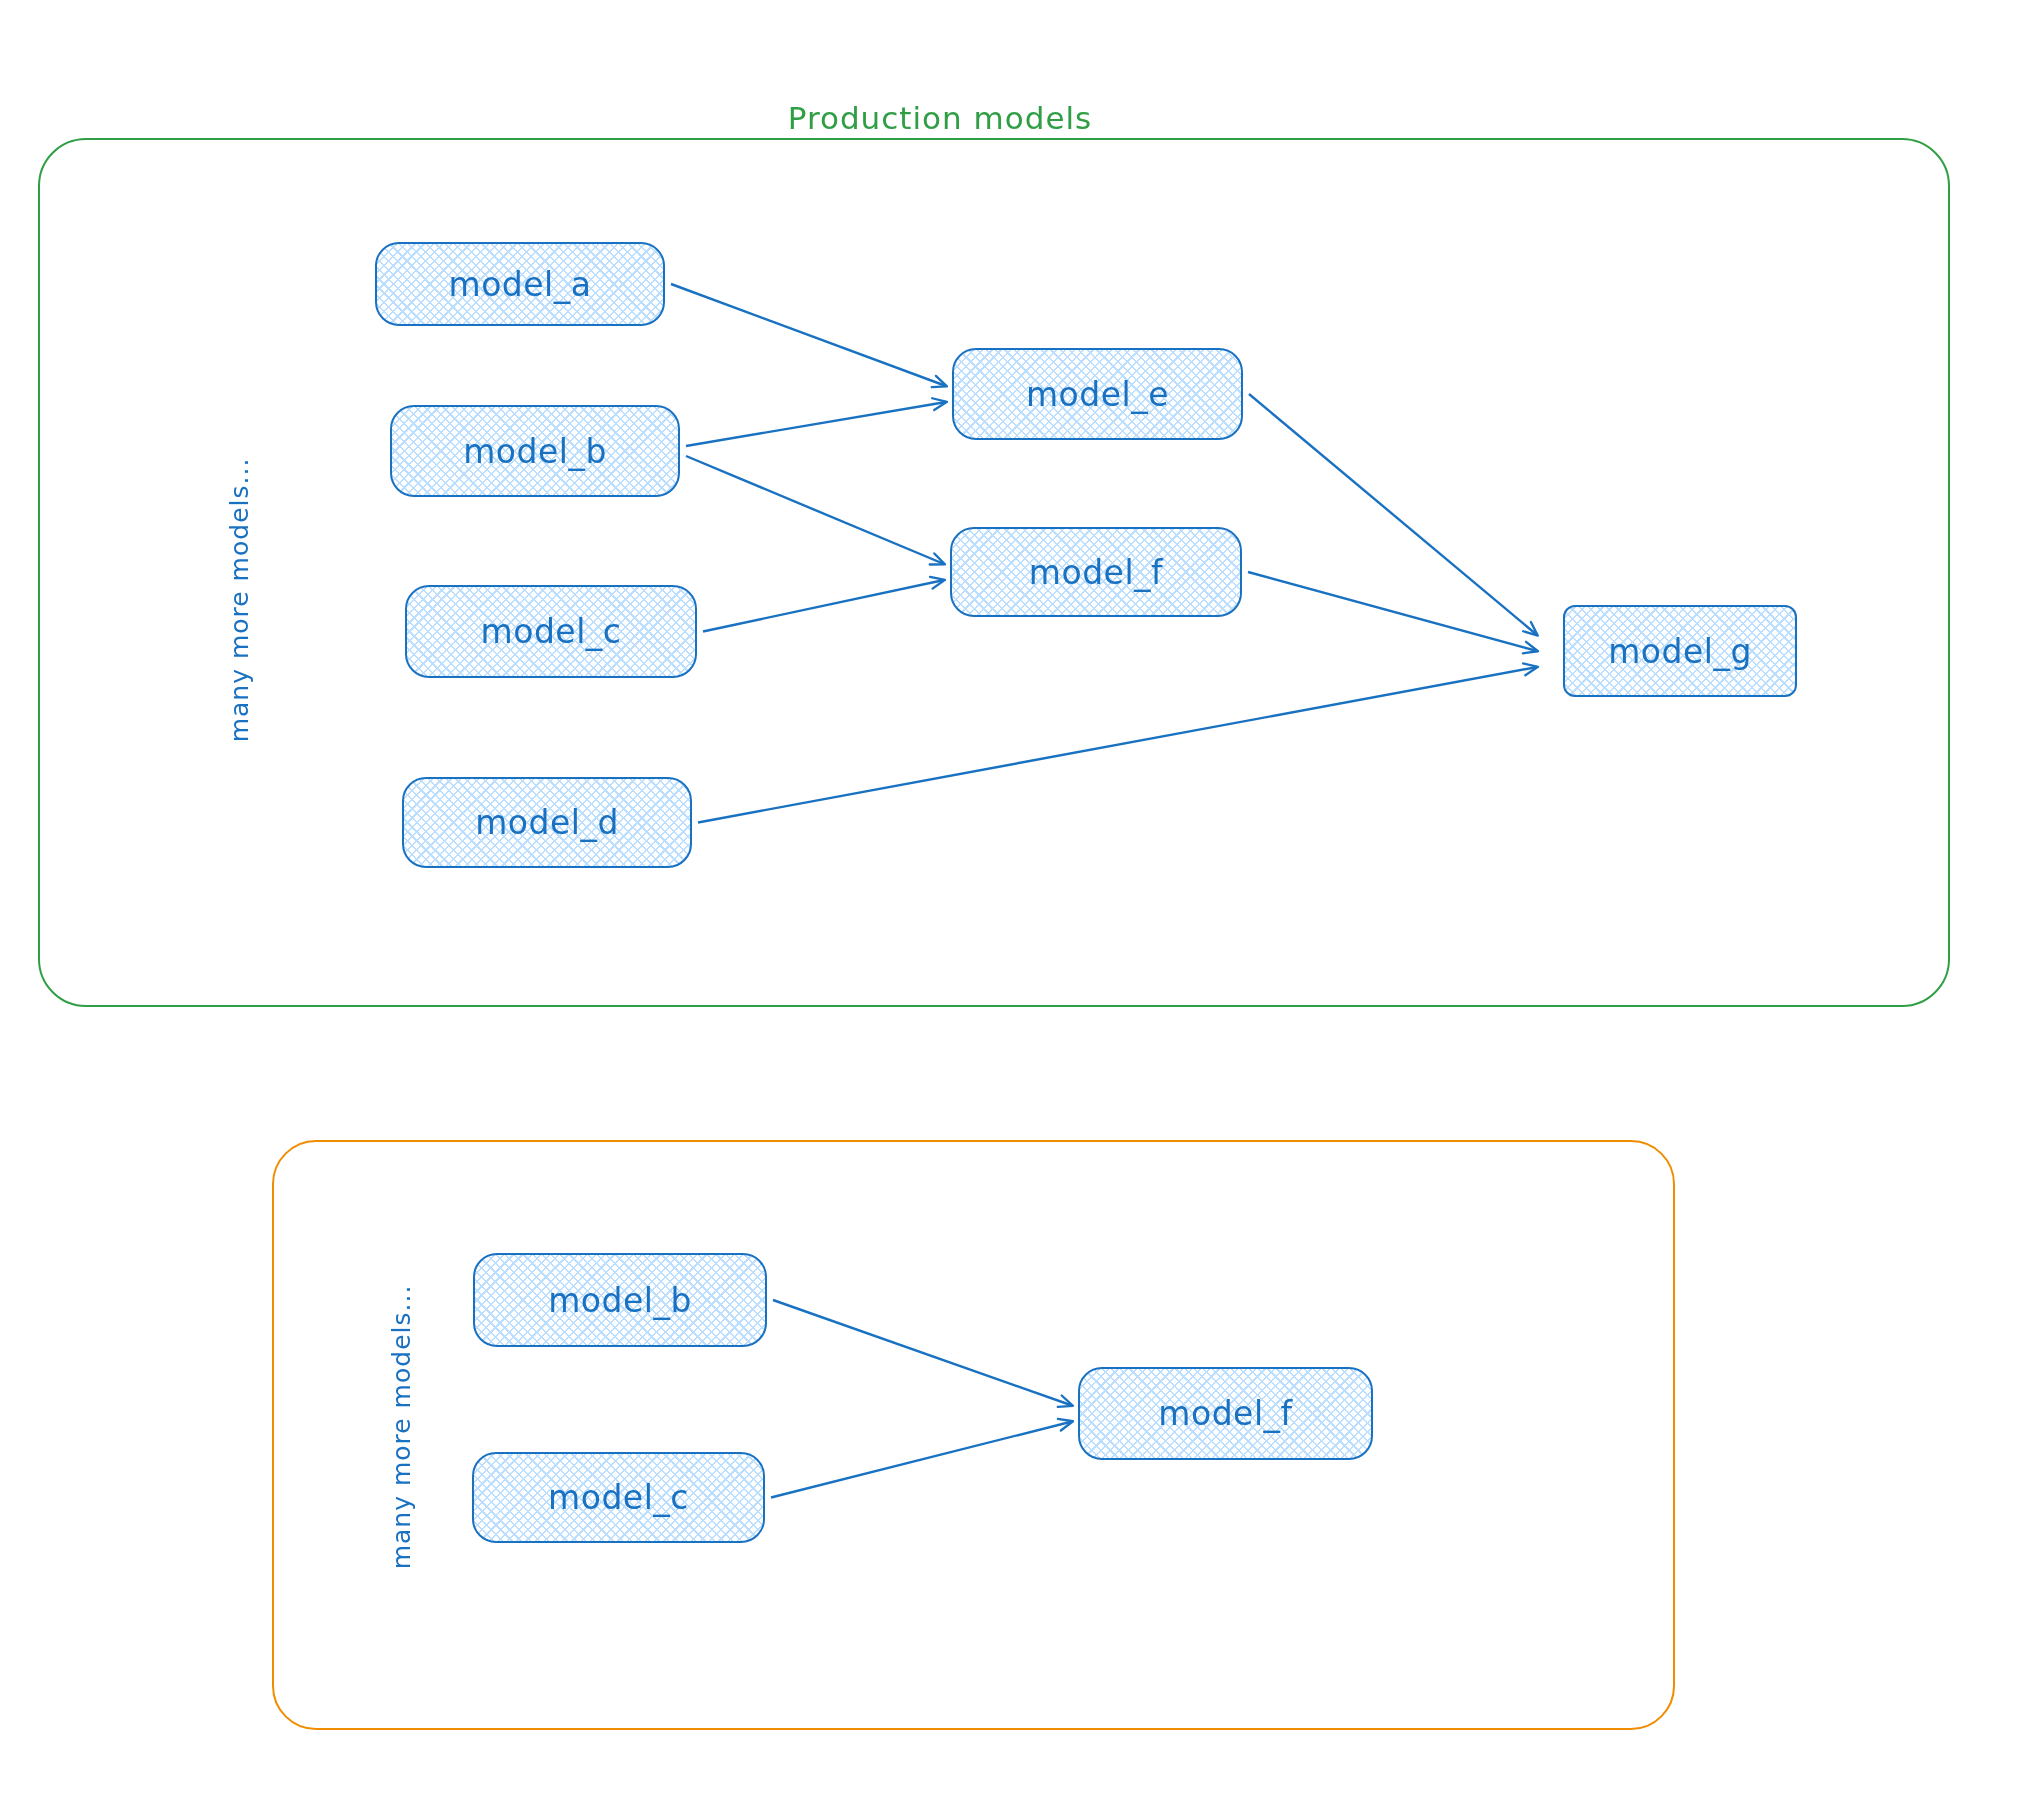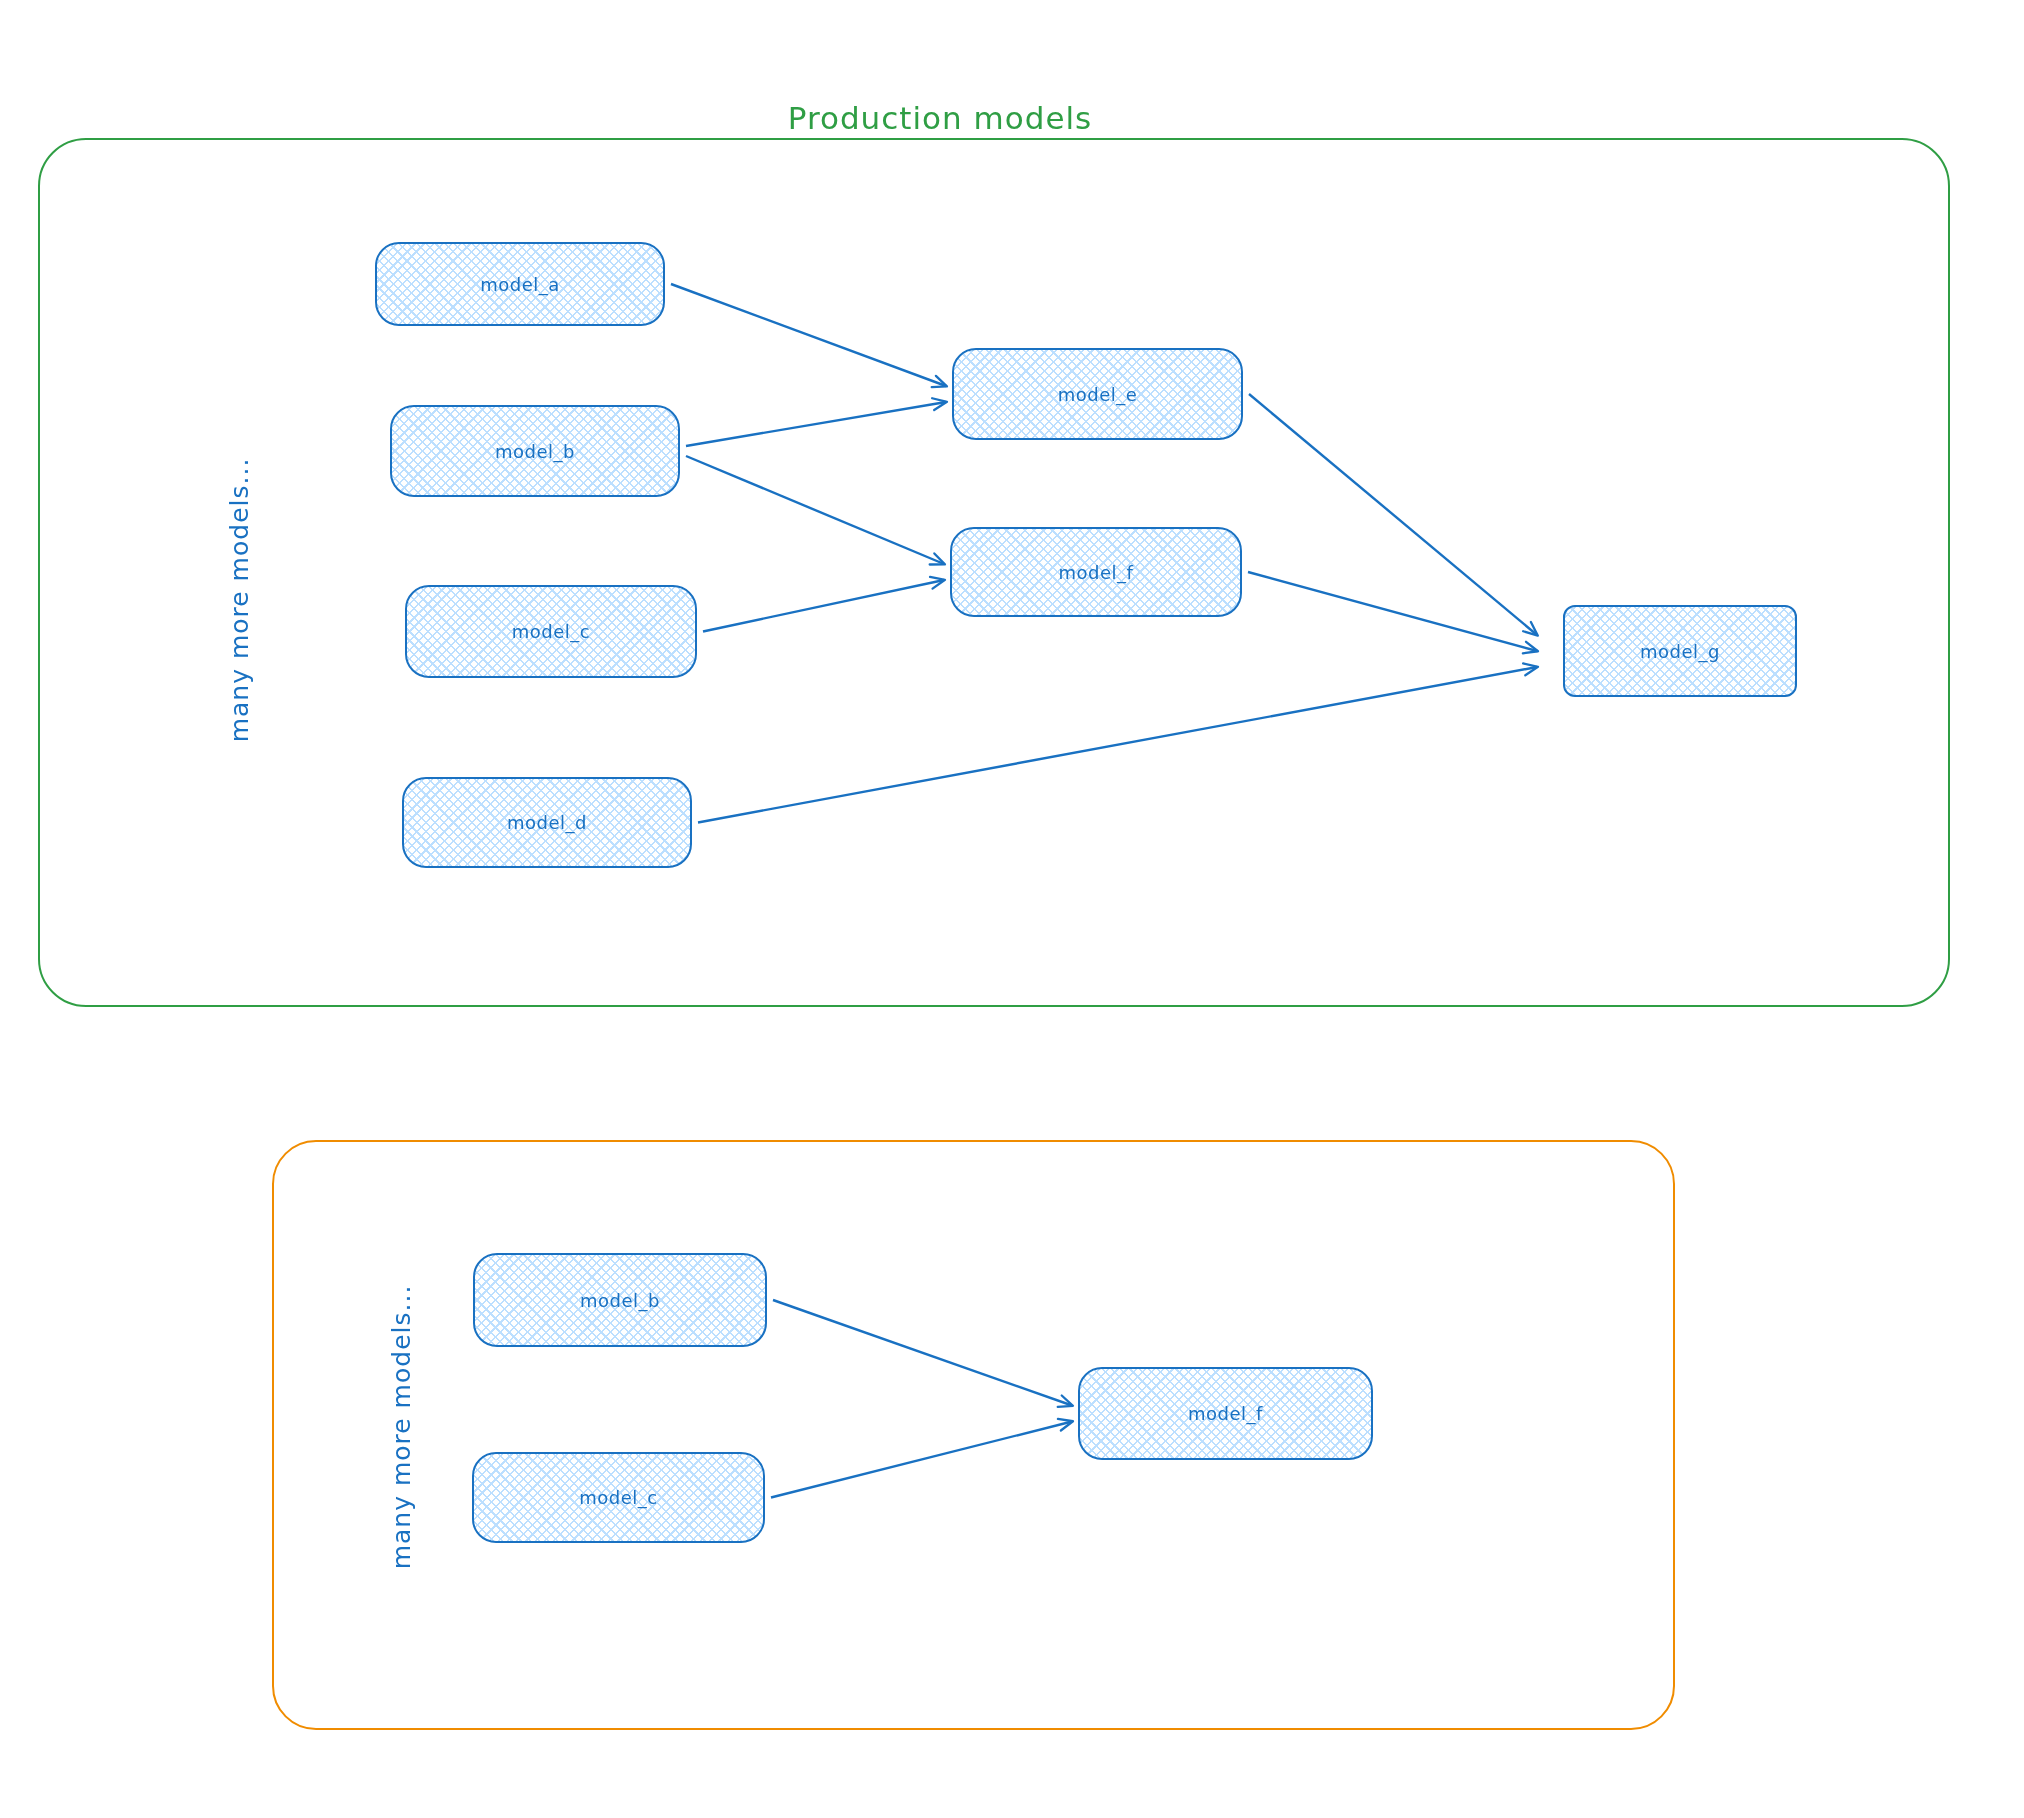--- a/index.html
+++ b/index.html
@@ -46,21 +46,21 @@
   }
   #prod-side{left:239px;top:600px;}
   #dev-side{left:401px;top:1427px;}
   .node{
     position:absolute;
     box-sizing:border-box;
     border:2.4px solid var(--blue,#1971c2);
     border-radius:24px;
     display:flex;align-items:center;justify-content:center;
     color:var(--blue,#1971c2);
-    font-size:18px;
+    font-size:33px;
     letter-spacing:0.5px;
     background-color:#ffffff;
     background-image:
       repeating-linear-gradient(45deg,  var(--hatch,#bcdfff) 0 1.6px, transparent 1.6px 6.5px),
       repeating-linear-gradient(135deg, var(--hatch,#bcdfff) 0 1.6px, transparent 1.6px 6.5px);
   }
   #edges{
     position:absolute;left:0;top:0;width:2024px;height:1818px;
     pointer-events:none;
   }

